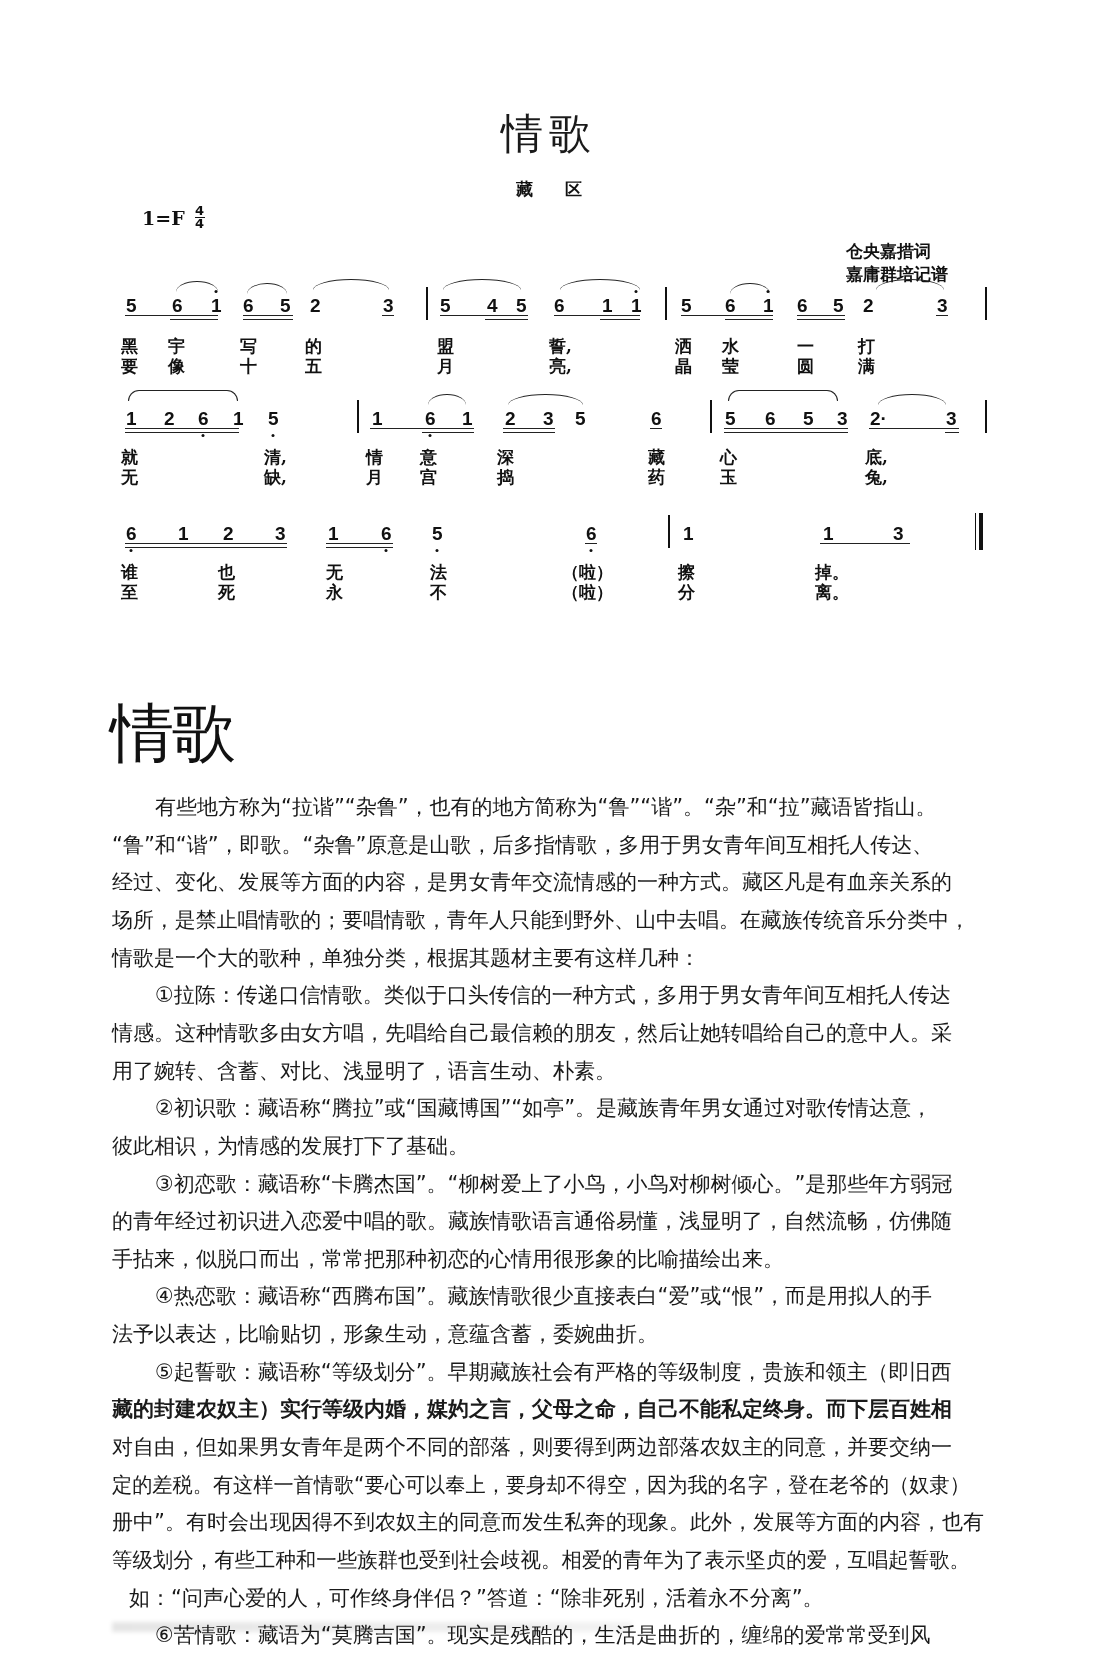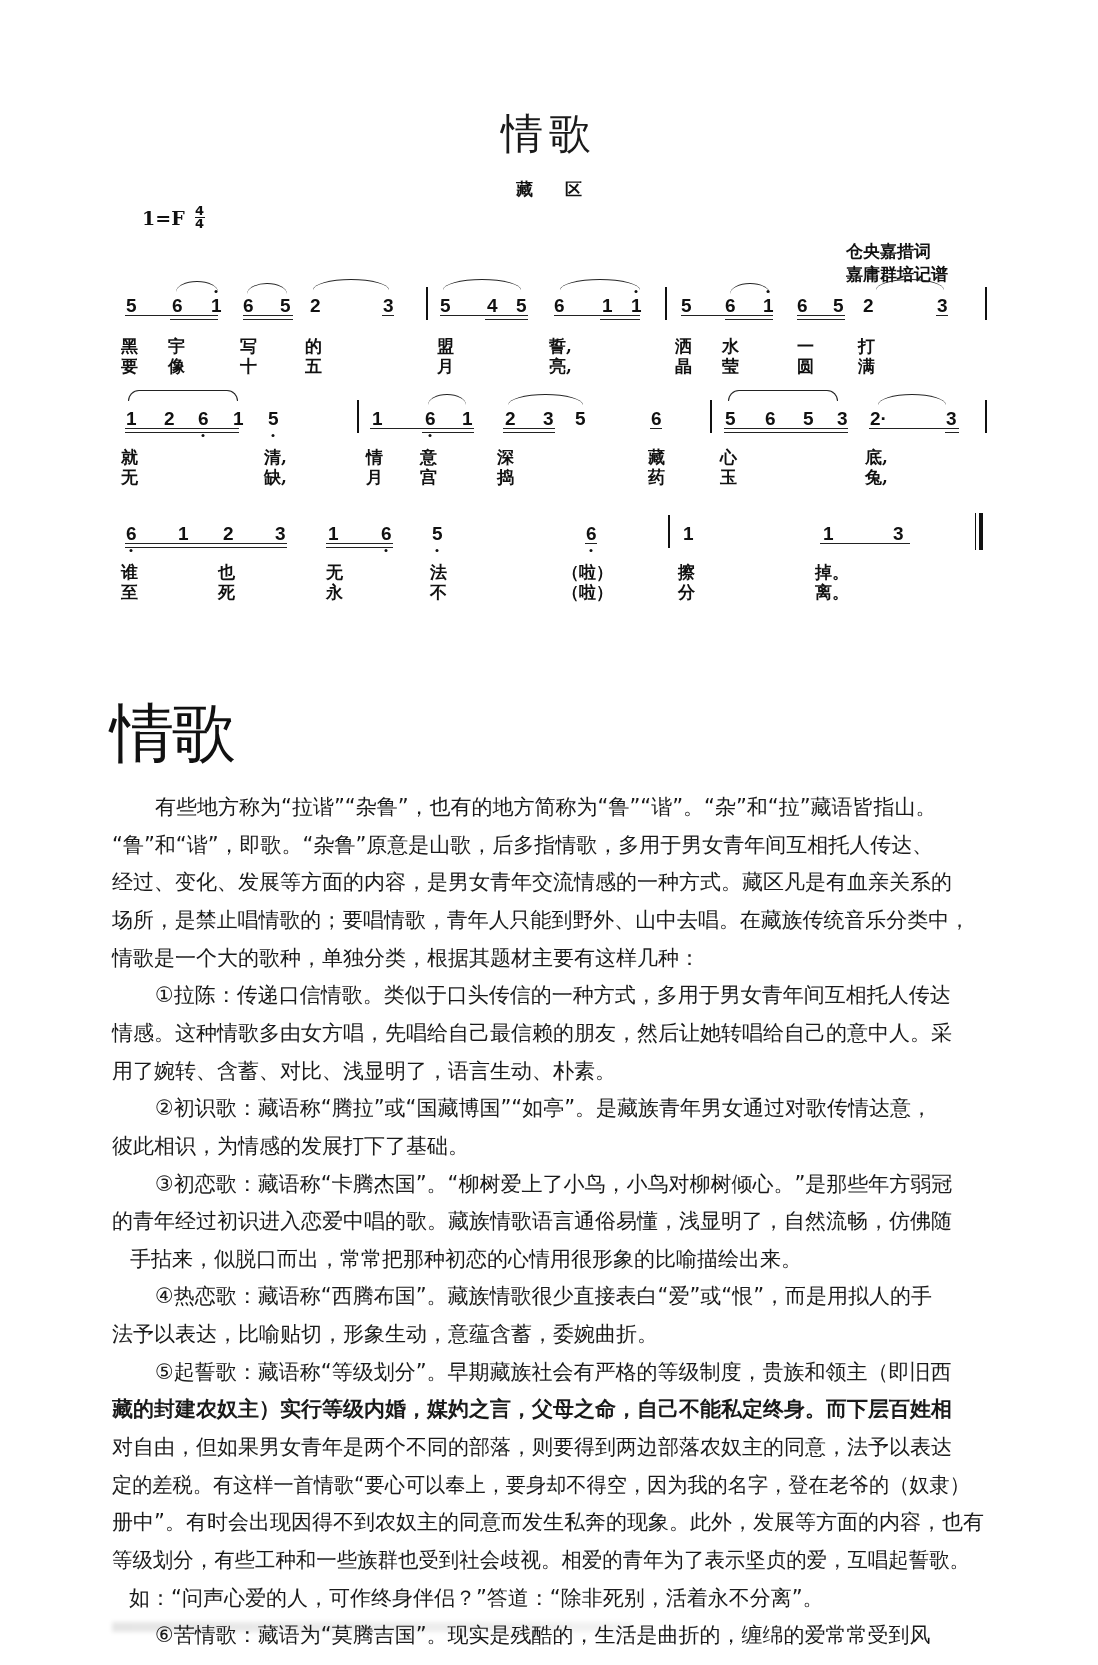--- a/index.html
+++ b/index.html
@@ -208,25 +208,25 @@
     <div class="body-line" style="top: 869.3px;">经过、变化、发展等方面的内容，是男女青年交流情感的一种方式。藏区凡是有血亲关系的</div>
     <div class="body-line" style="top: 906.95px; transform: scaleX(0.996516); transform-origin: left top;">场所，是禁止唱情歌的；要唱情歌，青年人只能到野外、山中去唱。在藏族传统音乐分类中，</div>
     <div class="body-line" style="top: 944.6px;">情歌是一个大的歌种，单独分类，根据其题材主要有这样几种：</div>
     <div class="body-line indent" style="top: 982.25px;">①拉陈：传递口信情歌。类似于口头传信的一种方式，多用于男女青年间互相托人传达</div>
     <div class="body-line" style="top: 1019.9px;">情感。这种情歌多由女方唱，先唱给自己最信赖的朋友，然后让她转唱给自己的意中人。采</div>
     <div class="body-line" style="top: 1057.55px;">用了婉转、含蓄、对比、浅显明了，语言生动、朴素。</div>
     <div class="body-line indent" style="top: 1095.2px;">②初识歌：藏语称“腾拉”或“国藏博国”“如亭”。是藏族青年男女通过对歌传情达意，</div>
     <div class="body-line" style="top: 1132.85px;">彼此相识，为情感的发展打下了基础。</div>
     <div class="body-line indent" style="top: 1170.5px;">③初恋歌：藏语称“卡腾杰国”。“柳树爱上了小鸟，小鸟对柳树倾心。”是那些年方弱冠</div>
     <div class="body-line" style="top: 1208.15px;">的青年经过初识进入恋爱中唱的歌。藏族情歌语言通俗易懂，浅显明了，自然流畅，仿佛随</div>
-    <div class="body-line" style="top: 1245.8px; margin-left: 18px;">手拈来，似脱口而出，常常把那种初恋的心情用很形象的比喻描绘出来。</div>
+    <div class="body-line" style="top: 1245.8px;">手拈来，似脱口而出，常常把那种初恋的心情用很形象的比喻描绘出来。</div>
     <div class="body-line indent" style="top: 1283.45px;">④热恋歌：藏语称“西腾布国”。藏族情歌很少直接表白“爱”或“恨”，而是用拟人的手</div>
     <div class="body-line" style="top: 1321.1px;">法予以表达，比喻贴切，形象生动，意蕴含蓄，委婉曲折。</div>
     <div class="body-line indent" style="top: 1358.75px;">⑤起誓歌：藏语称“等级划分”。早期藏族社会有严格的等级制度，贵族和领主（即旧西</div>
     <div class="body-line" style="top: 1396.4px; font-weight: bold;">藏的封建农奴主）实行等级内婚，媒妁之言，父母之命，自己不能私定终身。而下层百姓相</div>
-    <div class="body-line" style="top: 1434.05px;">对自由，但如果男女青年是两个不同的部落，则要得到两边部落农奴主的同意，法予以表达</div>
+    <div class="body-line" style="top: 1434.05px;">对自由，但如果男女青年是两个不同的部落，则要得到两边部落农奴主的同意，并要交纳一</div>
     <div class="body-line" style="top: 1471.7px; transform: scaleX(0.960806); transform-origin: left top;">定的差税。有这样一首情歌“要心可以奉上，要身却不得空，因为我的名字，登在老爷的（奴隶）</div>
     <div class="body-line" style="top: 1509.35px;">册中”。有时会出现因得不到农奴主的同意而发生私奔的现象。此外，发展等方面的内容，也有</div>
     <div class="body-line" style="top: 1547px; transform: scaleX(0.972789); transform-origin: left top;">等级划分，有些工种和一些族群也受到社会歧视。相爱的青年为了表示坚贞的爱，互唱起誓歌。</div>
     <div class="body-line" style="top: 1584.65px; margin-left: 17px;">如：“问声心爱的人，可作终身伴侣？”答道：“除非死别，活着永不分离”。</div>
     <div class="body-line indent" style="top: 1622.3px;">⑥苦情歌：藏语为“莫腾吉国”。现实是残酷的，生活是曲折的，缠绵的爱常常受到风</div>
   </div>
 <div class="cutoff"></div>
 
 </body></html>

